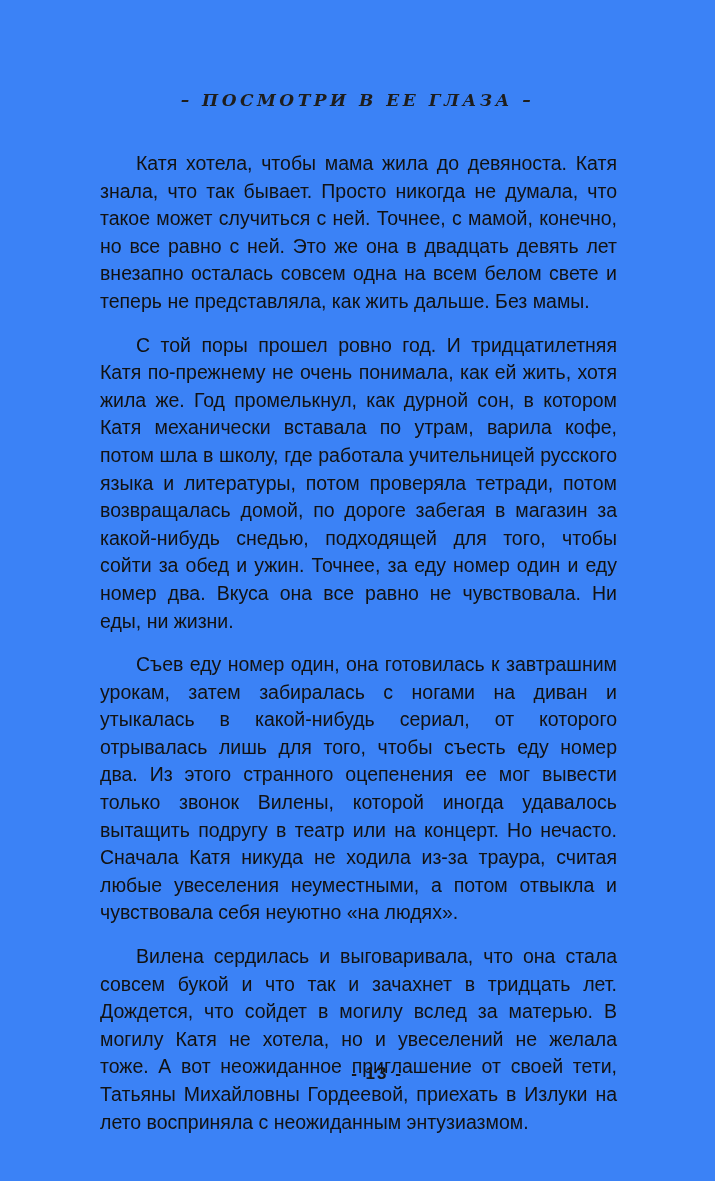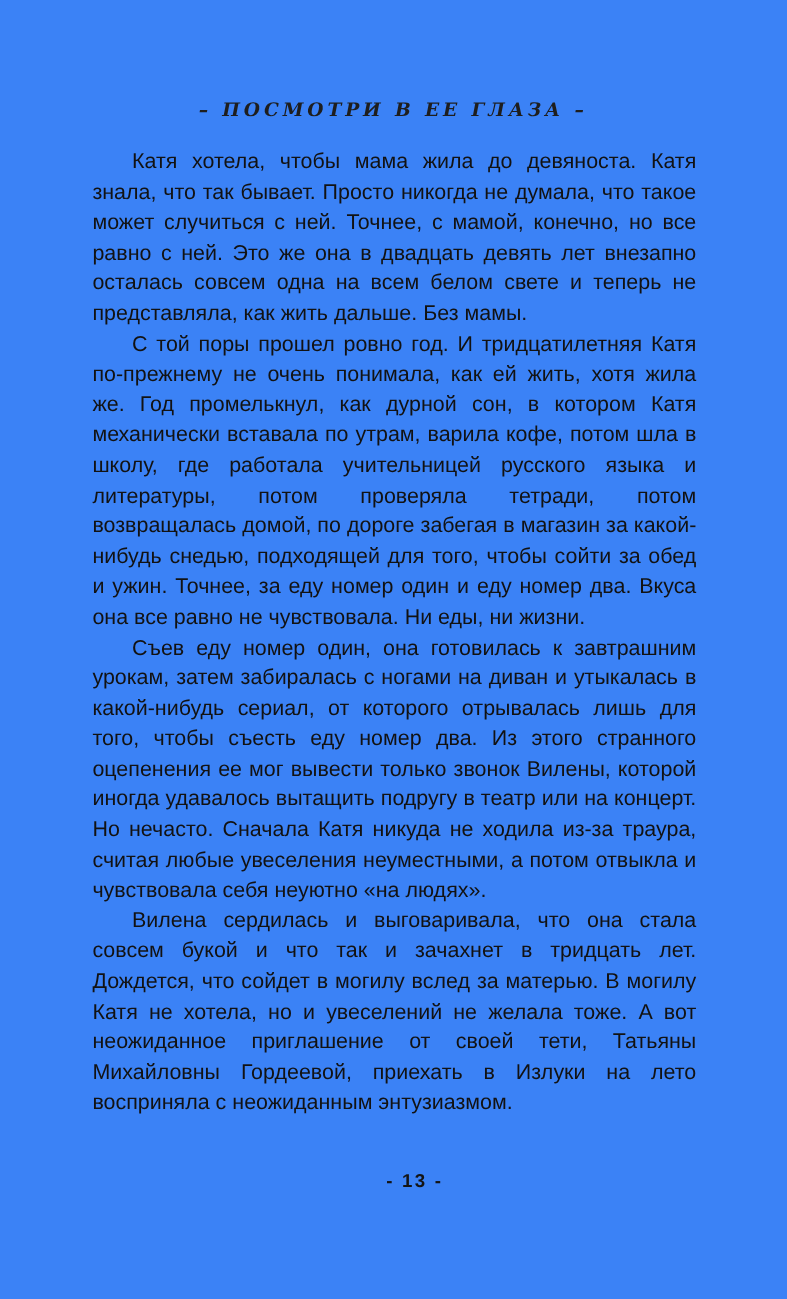--- a/index.html
+++ b/index.html
@@ -38,21 +38,21 @@
     width: 549px;
     text-align: justify;
     font-size: 19.5px;
     line-height: 27.6px;
     font-weight: 500;
     color: #121212;
     hyphens: auto;
     -webkit-hyphens: auto;
   }
   .content p.para {
-    margin: 0;
+    margin: 16px;
     padding: 0;
     text-indent: 36px;
   }
   .page-number {
     position: absolute;
     top: 1064px;
     left: 0;
     right: 0;
     text-align: center;
     font-size: 17px;

